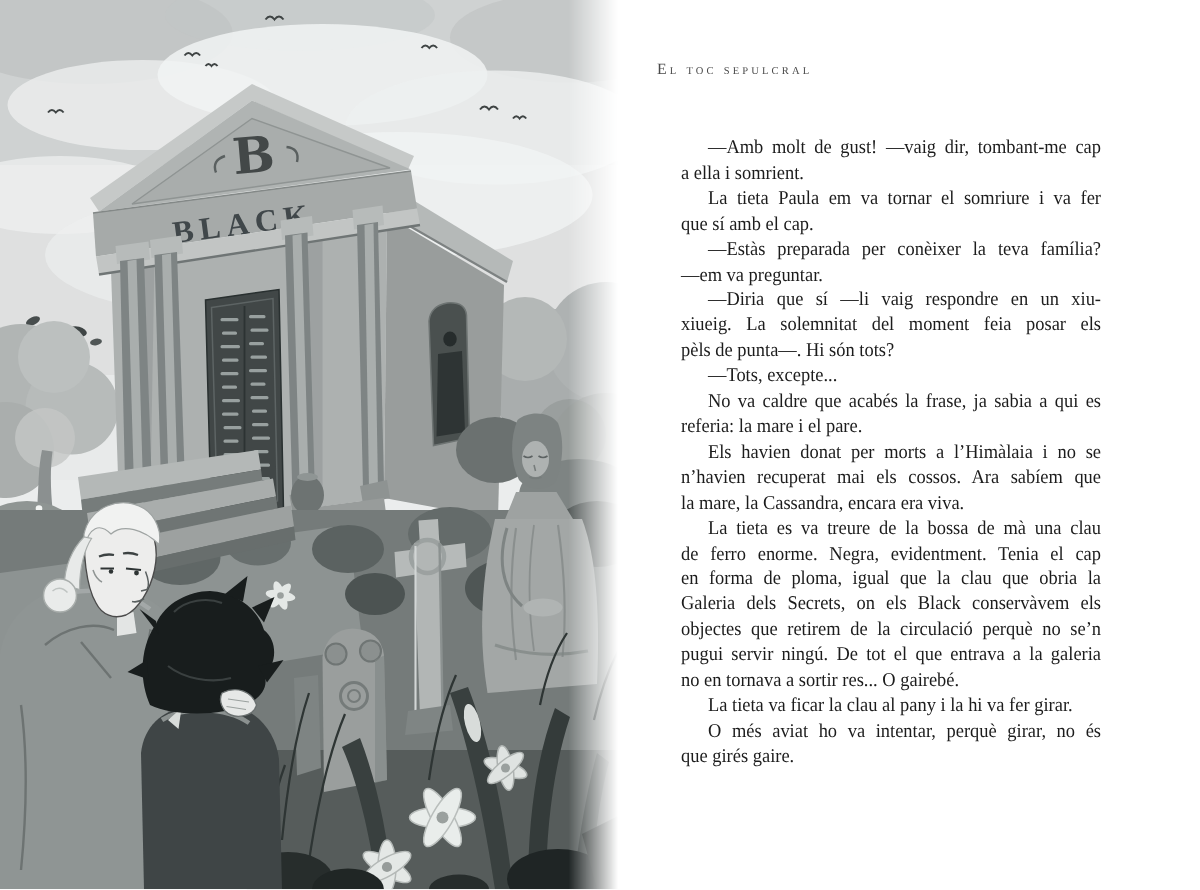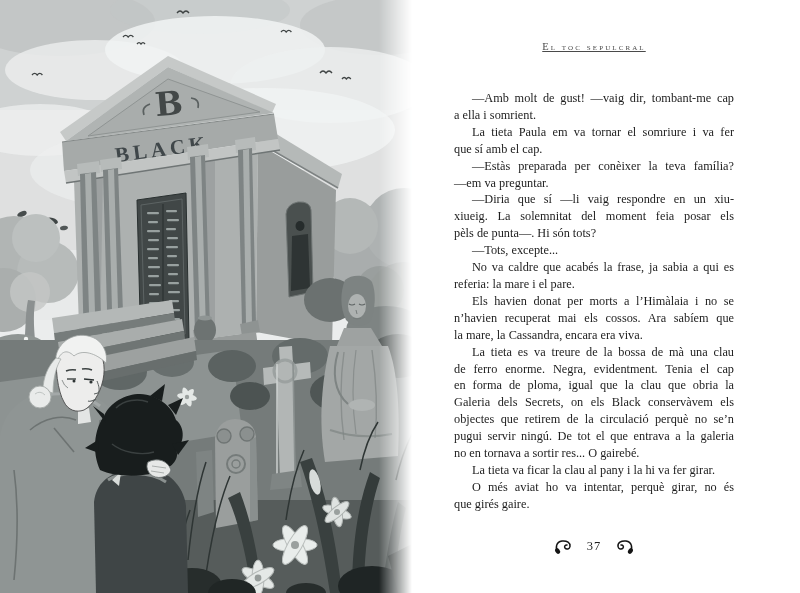--- a/index.html
+++ b/index.html
@@ -4,22 +4,22 @@
 <style>
   html,body{margin:0;padding:0;background:#ffffff;}
   .spread{position:relative;width:800px;height:593px;background:#ffffff;overflow:hidden;
           font-family:"Liberation Serif","DejaVu Serif",serif;}
   
   .illu-wrap{position:absolute;left:0;top:0;width:412px;height:593px;
              -webkit-mask-image:linear-gradient(to right,#000 92%,transparent 100%);
              mask-image:linear-gradient(to right,#000 92%,transparent 100%);}
   .illu-wrap svg{display:block;}
   
-  .running-head{position:absolute;left:454px;top:41px;width:280px;text-align:center;
-    font-variant:small-caps;font-size:10.5px;letter-spacing:2.1px;color:#4a4a4a;text-decoration:underline;}
+  .running-head{position:absolute;left:438px;top:41px;width:280px;
+    font-variant:small-caps;font-size:10.5px;letter-spacing:2.1px;color:#4a4a4a;}
   .text-block{position:absolute;left:454px;top:90px;width:296px;
     transform:scaleX(0.946);transform-origin:left top;
     font-size:13px;line-height:16.9px;color:#1c1c1c;}
   .para{margin:0;}
   .line{text-align:justify;text-align-last:justify;white-space:normal;}
   .line.last{text-align-last:left;}
   .line.first{text-indent:19px;}
   .folio{position:absolute;left:454px;top:535px;width:280px;height:22px;
     display:flex;align-items:center;justify-content:center;gap:9px;}
   .folio .num{font-size:12.5px;color:#1e1e1e;letter-spacing:1px;}
@@ -393,27 +393,14 @@
       </div>
       <div class="para">
         <div class="line first last">La tieta va ficar la clau al pany i la hi va fer girar.</div>
       </div>
       <div class="para">
         <div class="line first">O més aviat ho va intentar, perquè girar, no és</div>
         <div class="line last">que girés gaire.</div>
       </div>
     </div>
 
-  <div class="folio">
-    <svg class="flourish" width="24" height="16" viewBox="0 0 24 16">
-      <path d="M4,14 C1,10 2,4 8,3 C13,2.4 16.5,5 16,8.5 C15.6,11 12.5,12 11,10 C10,8.6 11,6.8 13,7" stroke="#141414" stroke-width="1.5" fill="none" stroke-linecap="round"></path>
-      <ellipse cx="3.6" cy="13" rx="2.2" ry="3" fill="#141414" transform="rotate(-35 3.6 13)"></ellipse>
-    </svg>
-    <span class="num">37</span>
-    <svg class="flourish" width="24" height="16" viewBox="0 0 24 16">
-      <g transform="scale(-1,1) translate(-24,0)">
-        <path d="M4,14 C1,10 2,4 8,3 C13,2.4 16.5,5 16,8.5 C15.6,11 12.5,12 11,10 C10,8.6 11,6.8 13,7" stroke="#141414" stroke-width="1.5" fill="none" stroke-linecap="round"></path>
-        <ellipse cx="3.6" cy="13" rx="2.2" ry="3" fill="#141414" transform="rotate(-35 3.6 13)"></ellipse>
-      </g>
-    </svg>
-  </div>
 
 </div>
 
 </body></html>

